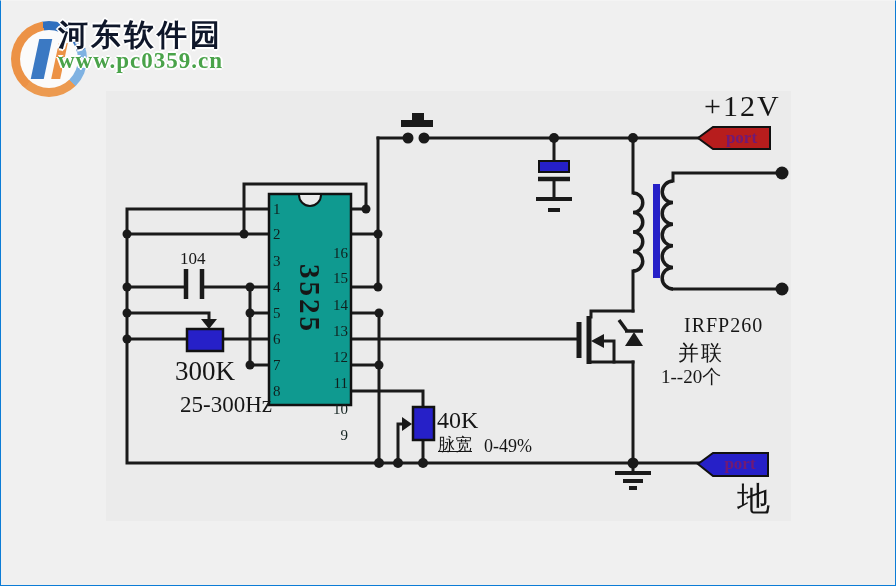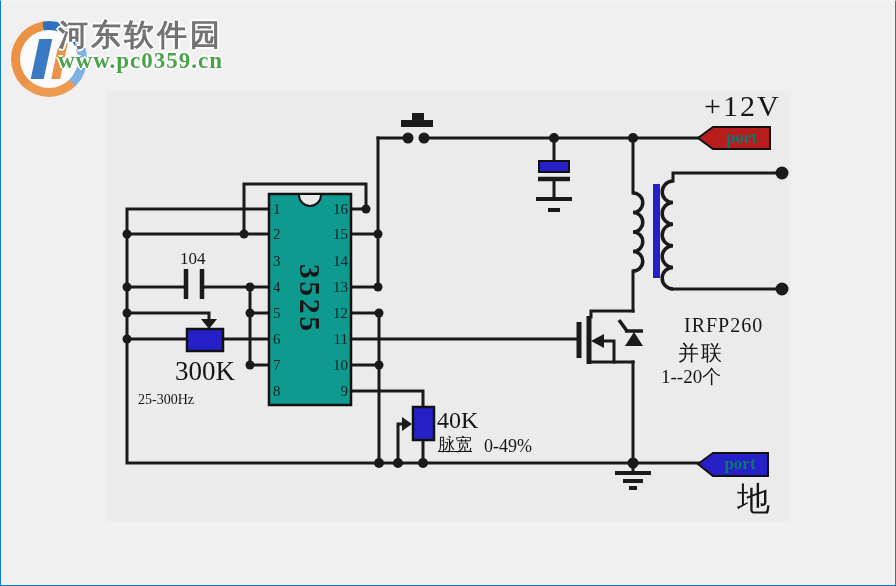--- a/index.html
+++ b/index.html
@@ -10,51 +10,51 @@
   .appicon{position:absolute;left:5px;top:3px;width:13px;height:13px;border-radius:2px;
     background:linear-gradient(135deg,#4a6fa8 0 40%,#233a66 40% 70%,#89a7d0 70%);}
   .apptitle{position:absolute;left:24px;top:3px;font-size:12px;color:#111;}
   
   .watermark{position:absolute;left:0;top:18px;width:260px;height:90px;z-index:6;}
   .logo-circle{position:absolute;left:10px;top:2px;width:76px;height:76px;border-radius:50%;
     background:conic-gradient(from 220deg,#ec9246 0 130deg,#2f6fbe 130deg 215deg,#7fb2e2 215deg 275deg,#ec9a50 275deg 360deg);}
   .logo-inner{position:absolute;inset:9px;border-radius:50%;background:#fbfbfb;}
   .logo-bar1{position:absolute;left:24px;top:18px;width:13px;height:40px;background:#3b79c3;transform:skewX(-12deg);}
   .logo-bar2{position:absolute;left:44px;top:22px;width:9px;height:36px;background:#ec9246;transform:skewX(-12deg);}
-  .site-name{position:absolute;left:57px;top:-4px;font-size:30px;font-weight:bold;color:#737373;
+  .site-name{position:absolute;left:57px;top:-4px;font-size:30px;font-weight:bold;color:#0f172a;
     letter-spacing:3px;font-family:"Liberation Serif",serif;
     text-shadow:-2px 0 #fff,2px 0 #fff,0 -2px #fff,0 2px #fff,-1px -1px #fff,1px 1px #fff;}
   .site-url{position:absolute;left:57px;top:29px;font-size:23px;font-weight:bold;color:#4aa34a;
     letter-spacing:1px;font-family:"Liberation Serif",serif;
     text-shadow:-2px 0 #fff,2px 0 #fff,0 -2px #fff,0 2px #fff;}
   
   .panel{position:absolute;left:105px;top:90px;width:685px;height:430px;background:#ebebeb;}
   .circuit{position:absolute;left:0;top:0;}
   .lbl{position:absolute;font-family:"Liberation Serif",serif;color:#161616;white-space:nowrap;}
   .diagram-title{left:28px;top:14px;font-size:42px;font-style:italic;letter-spacing:7px;
     font-family:"DejaVu Serif",serif;color:#1c1c1c;}
   .ic-part{left:144px;top:193px;width:120px;height:30px;line-height:30px;text-align:center;
     transform:rotate(90deg);font-size:29px;font-weight:bold;letter-spacing:3px;}
   .pin{position:absolute;left:167px;width:20px;height:20px;line-height:20px;
     font-family:"Liberation Serif",serif;font-size:15px;color:#10201e;}
-  .pr{left:218px;width:24px;text-align:right;}
+  .pr{left:218px;width:24px;text-align:right;margin-top:44px;}
   .cap-lbl{left:74px;top:158px;width:42px;text-align:left;font-size:17px;}
   .p300-val{left:44px;top:265px;width:110px;text-align:center;font-size:27px;}
   .p300-name{left:44px;top:281px;width:110px;text-align:center;font-size:19px;}
-  .p300-range{left:32px;top:301px;width:134px;text-align:left;font-size:14px;}
+  .p300-range{left:32px;top:301px;width:134px;text-align:right;font-size:23px;}
   .p40-val{left:331px;top:316px;font-size:24px;}
   .p40-name{left:332px;top:342px;font-size:17px;text-decoration:underline;}
   .p40-range{left:378px;top:345px;font-size:18px;}
   .fet-part{left:578px;top:223px;font-size:20px;letter-spacing:1px;}
   .fet-note1{left:572px;top:248px;font-size:21px;letter-spacing:2px;}
   .fet-note2{left:555px;top:273px;font-size:19px;}
   .pwr-lbl{left:598px;top:-2px;font-size:30px;letter-spacing:2px;}
   .gnd-lbl{left:631px;top:386px;font-size:33px;}
   .port-txt{position:absolute;font-family:"Liberation Serif",serif;font-weight:bold;
-    font-size:17px;color:#0f766e;text-align:center;}
+    font-size:17px;color:#701a75;text-align:center;}
   .port-red-txt{left:607px;top:36px;width:57px;height:21px;line-height:21px;}
   .port-blue-txt{left:606px;top:362px;width:56px;height:22px;line-height:22px;}
 </style>
 </head>
 <body>
 
 <div class="window">
 
   <div class="watermark">
     <div class="logo-circle">

